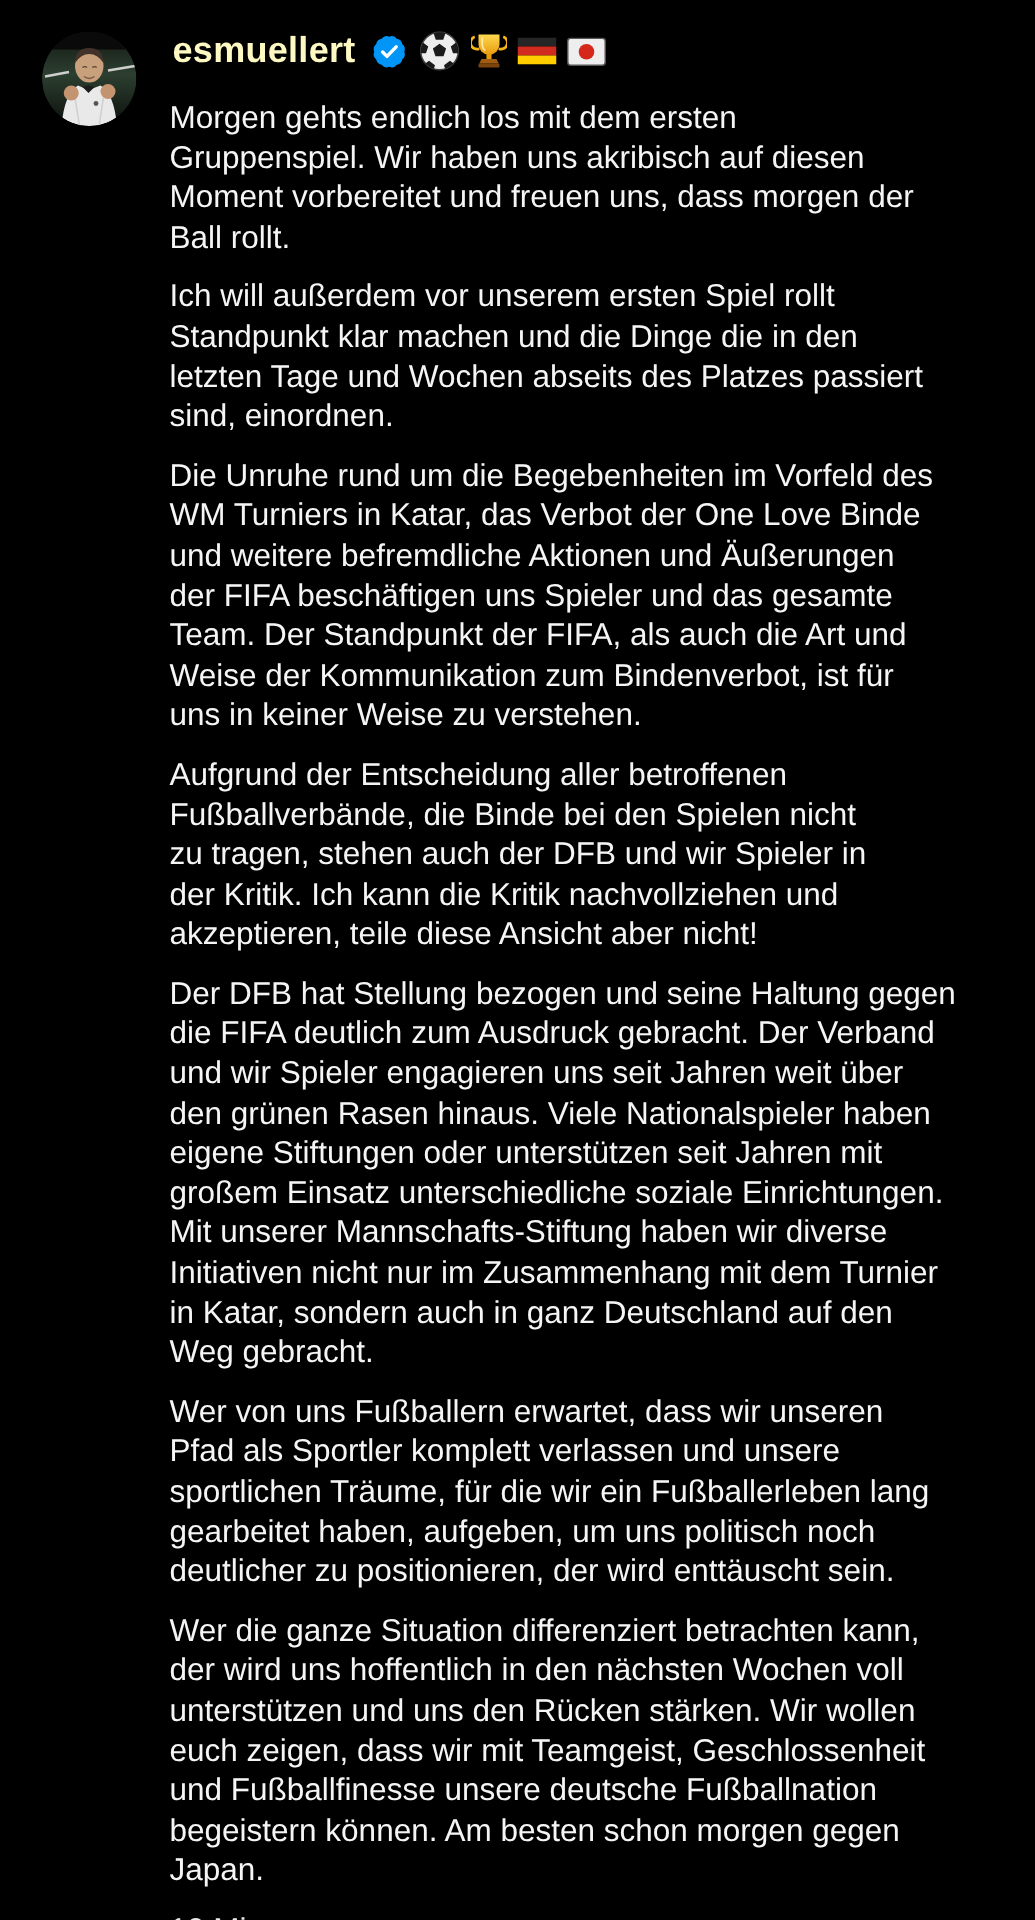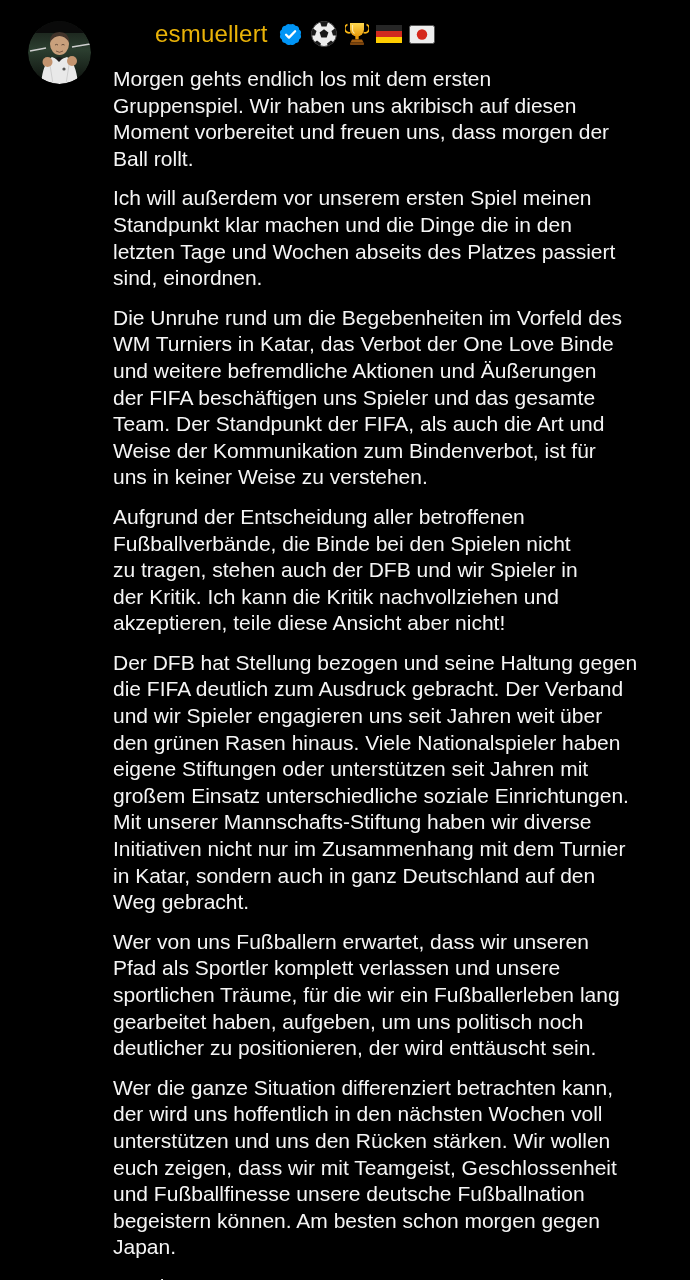--- a/index.html
+++ b/index.html
@@ -11,22 +11,22 @@
   .post{position:absolute;inset:0;}
   .avatar{
     position:absolute;left:28px;top:21px;width:63px;height:63px;
     border-radius:50%;overflow:hidden;
   }
   .header-row{
     position:absolute;left:115px;top:18px;height:32px;
     display:flex;align-items:center;gap:7px;
   }
   .username{
-    color:#eab308;font-size:24px;font-weight:400;letter-spacing:.2px;
-    line-height:32px;margin-right:3px;margin-left:40px;
+    color:#fef9c3;font-size:24px;font-weight:700;letter-spacing:.2px;
+    line-height:32px;margin-right:3px;
   }
   .emoji{display:block;flex:0 0 auto;}
   .caption{
     position:absolute;left:113px;top:66px;width:577px;
     color:#f5f5f5;font-size:21px;line-height:26.6px;font-weight:400;
   }
   .para{white-space:pre-line;margin:0 16px 13px 0;}
   .clipped-line{white-space:pre;margin:0;color:#e8e8e8;}
 </style>
 </head>
@@ -125,21 +125,21 @@
       <rect x="0.5" y="0.5" width="25" height="18" rx="2" fill="#eeeeee" stroke="#555" stroke-width="1"></rect>
       <circle cx="13" cy="9.5" r="5.2" fill="#d5281b"></circle>
     </svg>
   </div>
 
   <div class="caption" id="caption">
       <div class="para">Morgen gehts endlich los mit dem ersten
 Gruppenspiel. Wir haben uns akribisch auf diesen
 Moment vorbereitet und freuen uns, dass morgen der
 Ball rollt.</div>
-      <div class="para">Ich will außerdem vor unserem ersten Spiel meinen
+      <div class="para">Ich will außerdem vor unserem ersten Spiel rollt
 Standpunkt klar machen und die Dinge die in den
 letzten Tage und Wochen abseits des Platzes passiert
 sind, einordnen.</div>
       <div class="para">Die Unruhe rund um die Begebenheiten im Vorfeld des
 WM Turniers in Katar, das Verbot der One Love Binde
 und weitere befremdliche Aktionen und Äußerungen
 der FIFA beschäftigen uns Spieler und das gesamte
 Team. Der Standpunkt der FIFA, als auch die Art und
 Weise der Kommunikation zum Bindenverbot, ist für
 uns in keiner Weise zu verstehen.</div>

